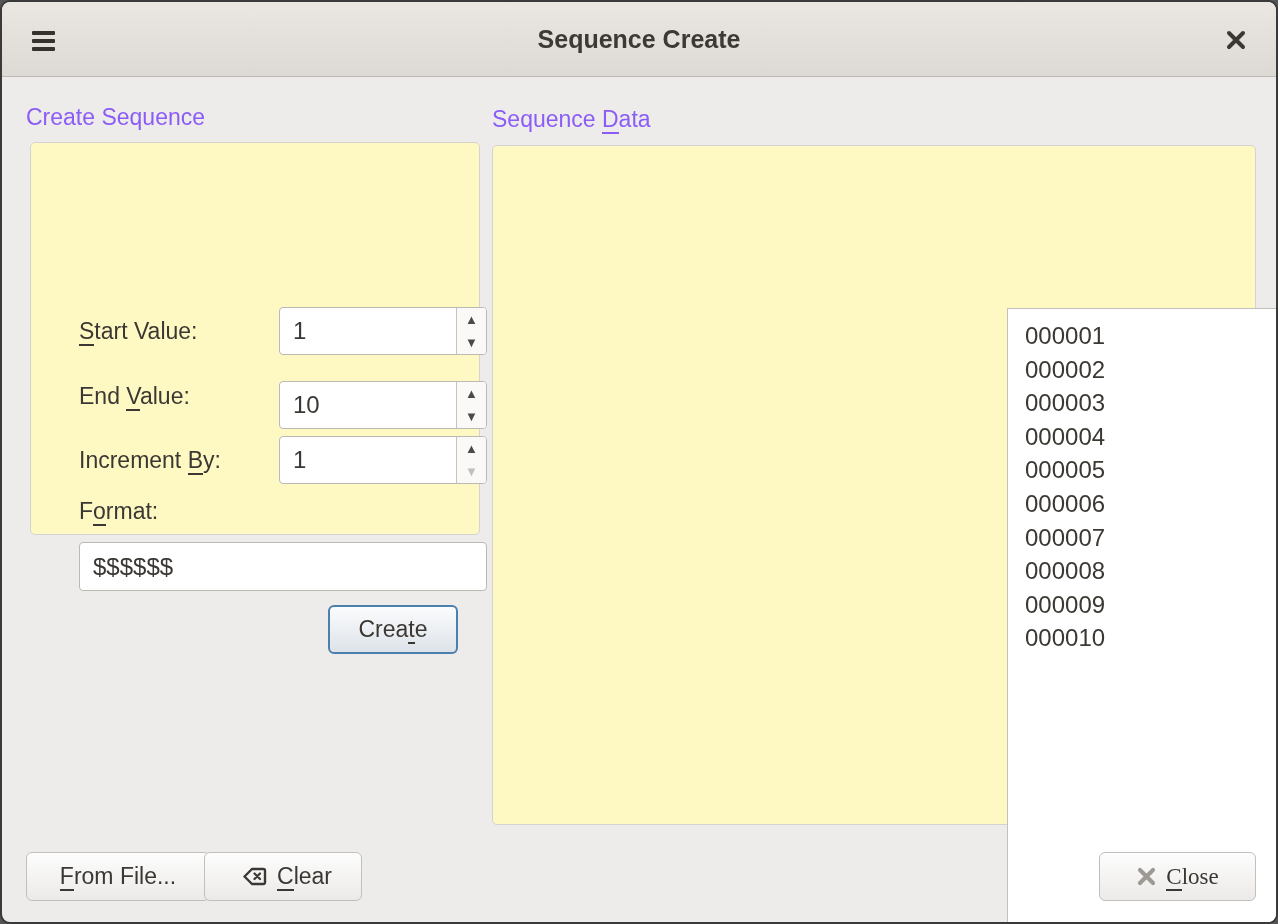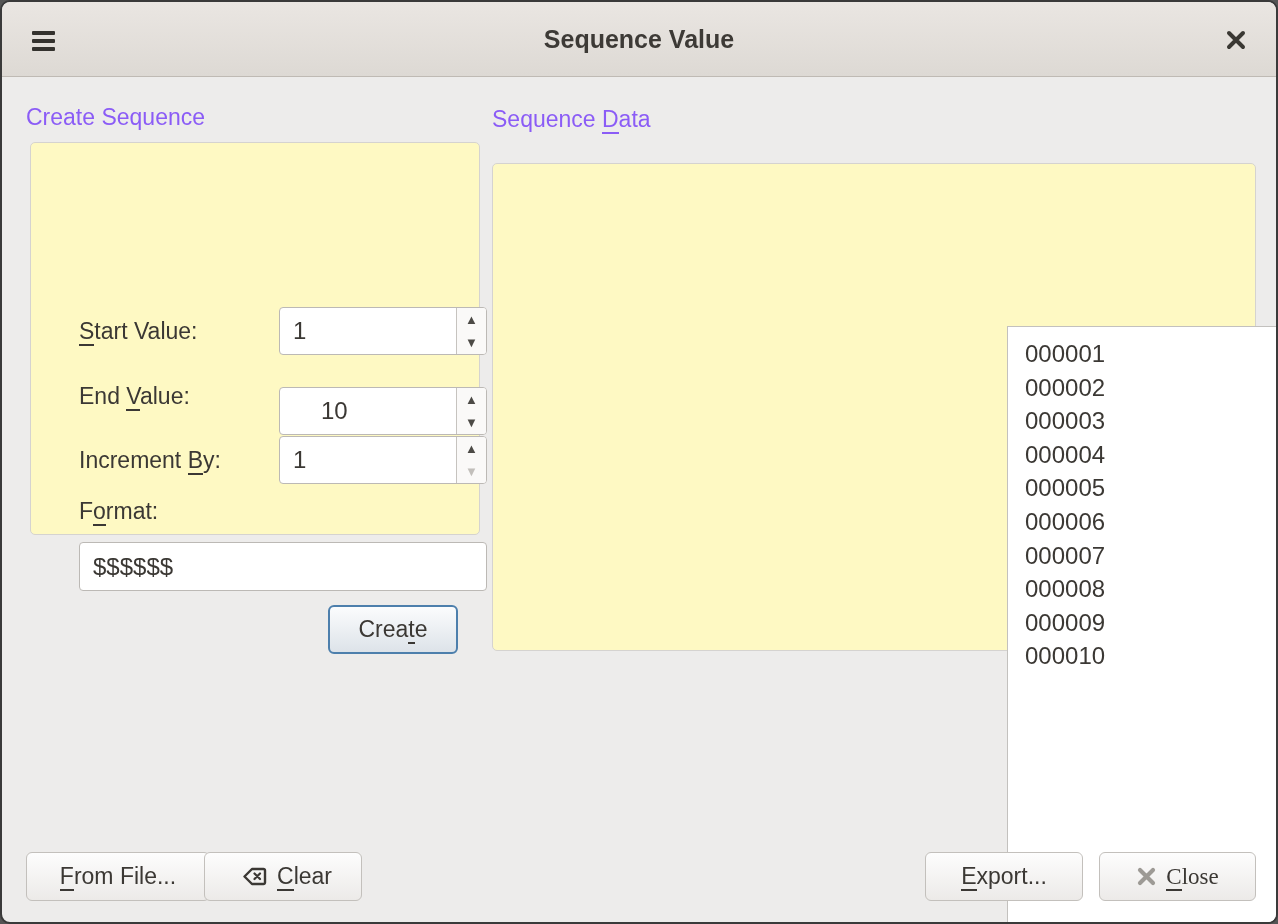--- a/index.html
+++ b/index.html
@@ -27,41 +27,41 @@
     display:flex; align-items:center; justify-content:center; cursor:pointer;}
 
   
   .section-heading{ position:absolute; font-size:23px; color:#8b5cf6;}
   .heading-create{ left:24px; top:102px;}
   .heading-data{ left:490px; top:104px;}
 
   
   .group{ position:absolute; border:1px solid #d5d3d0; border-radius:5px; background:#fef9c3;}
   .group-create{ left:28px; top:140px; width:450px; height:393px;}
-  .group-data{ left:490px; top:143px; width:764px; height:488px;margin-top:18px;}
+  .group-data{ left:490px; top:143px; width:764px; height:680px;}
 
   
   .field-label{ position:absolute; left:48px; font-size:23px; line-height:48px; height:48px;}
   .spinbox{
     position:absolute; left:248px; width:208px; height:48px;
     background:#fff; border:1px solid #bcb9b5; border-radius:4px;
     display:flex; overflow:hidden;
   }
   .spinbox input{
     flex:1; min-width:0; border:none; outline:none; background:transparent;
     font-family:"Liberation Sans",sans-serif; font-size:24px; color:#3b3834; padding:0 0 0 13px;
   }
   .spin-col{ width:30px; border-left:1px solid #c6c3bf; background:#faf9f8;
     display:flex; flex-direction:column;}
   .spin-btn{ flex:1; display:flex; align-items:center; justify-content:center;
     font-size:13px; color:#4c4a46; cursor:pointer; background:transparent; border:none; padding:0;}
   .spin-btn.disabled{ color:#c2bfbb; cursor:default;}
 
   .row-start .spinbox{ top:164px;} .row-start .field-label{ top:164px;}
-  .row-end .spinbox{ top:244px;padding-left:28px;}   .row-end .field-label{ top:229px;text-align:right;}
+  .row-end .spinbox{ top:238px;}   .row-end .field-label{ top:229px;text-align:right;}
   .row-inc .spinbox{ top:293px;}   .row-inc .field-label{ top:293px;}
 
   .format-label{ position:absolute; left:48px; top:355px; font-size:23px;}
   .format-input{
     position:absolute; left:48px; top:399px; width:408px; height:49px;
     background:#fff; border:1px solid #bcb9b5; border-radius:4px;
     font-family:"Liberation Sans",sans-serif; font-size:24px; color:#3b3834; padding:0 0 0 13px; outline:none;
   }
 
   
@@ -94,21 +94,21 @@
 <div class="window">
 
   <div class="titlebar">
     <div class="menu-btn">
       <span class="icon" style="flex-direction:column;gap:4px;">
           <i></i>
           <i></i>
           <i></i>
         </span>
     </div>
-    <div class="title">Sequence Value</div>
+    <div class="title">Sequence Create</div>
     <div class="close-btn">
       <svg class="icon" width="22" height="22" viewBox="0 0 22 22">
         <path d="M4 4 L18 18 M18 4 L4 18" stroke="#3a3833" stroke-width="4" stroke-linecap="round" fill="none"></path>
       </svg>
     </div>
   </div>
 
   <div class="section-heading heading-create">Create Sequence</div>
 
   <div class="group group-create">
@@ -176,23 +176,20 @@
   </button>
 
   <button class="btn btn-clear">
     <svg class="icon" width="34" height="25" viewBox="0 0 34 25">
       <path d="M10.5 12.5 L18 5 H29.5 A1.5 1.5 0 0 1 31 6.5 V18.5 A1.5 1.5 0 0 1 29.5 20 H18 Z" fill="none" stroke="#3b3834" stroke-width="2.4" stroke-linejoin="round"></path>
       <path d="M20.5 9.5 L26 15 M26 9.5 L20.5 15" stroke="#3b3834" stroke-width="2.2" stroke-linecap="round"></path>
     </svg>
     <span><u>C</u>lear</span>
   </button>
 
-  <button class="btn btn-export">
-    <span><u>E</u>xport...</span>
-  </button>
 
   <button class="btn btn-close">
     <svg class="icon" width="21" height="21" viewBox="0 0 21 21">
       <path d="M4 4 L17 17 M17 4 L4 17" stroke="#9d9a95" stroke-width="4.2" stroke-linecap="round" fill="none"></path>
     </svg>
     <span><u>C</u>lose</span>
   </button>
 
 </div>
 

